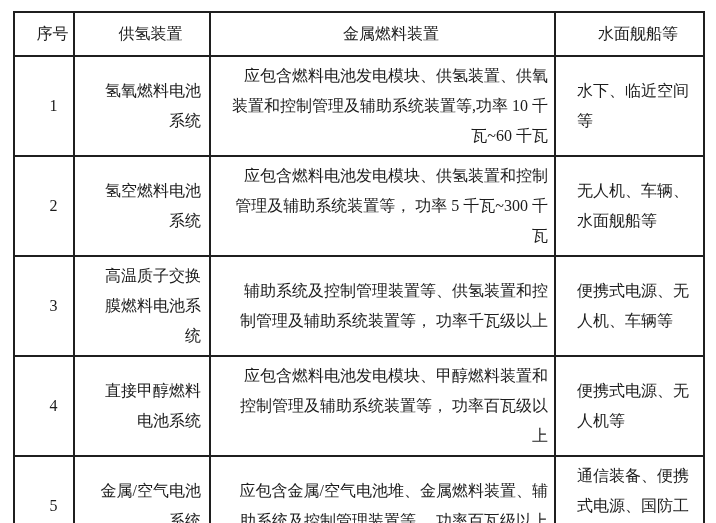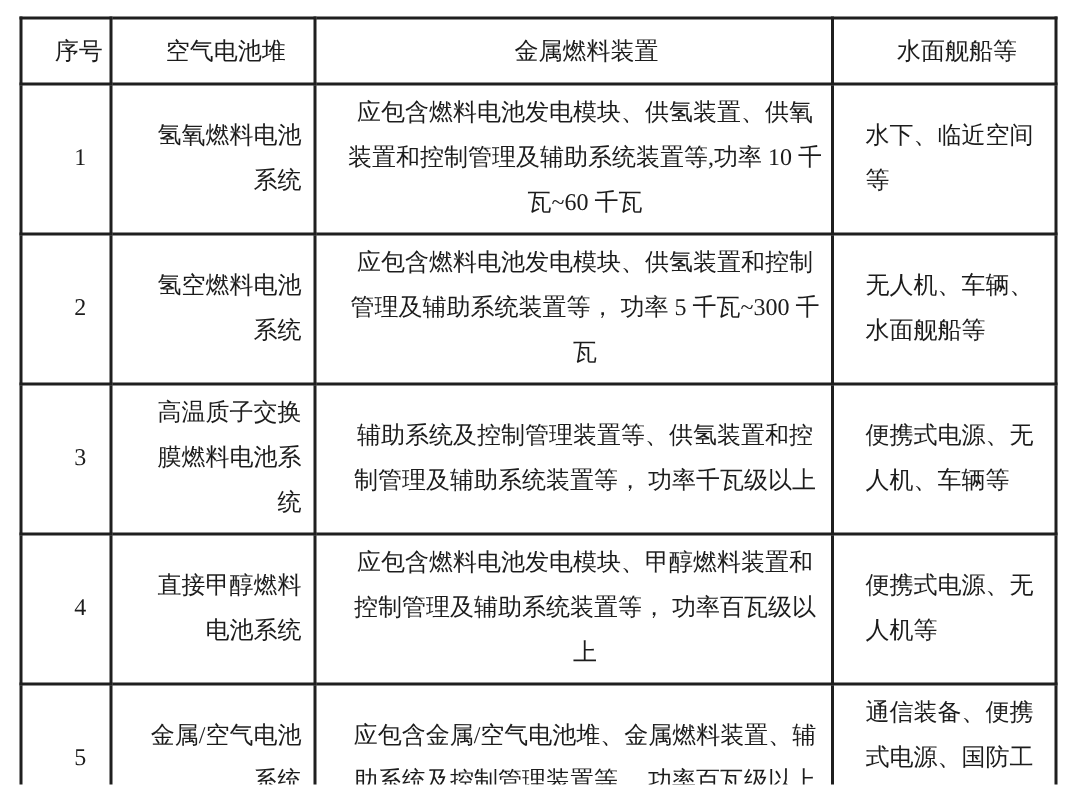--- a/index.html
+++ b/index.html
@@ -55,21 +55,21 @@
   td.c-no {
     text-align: center;
     padding: 2px;
   }
   td.c-cat {
     text-align: right;
     padding: 4px 8px 4px 11px;
     line-height: 30px;
   }
   td.c-req {
-    text-align: center;
+    text-align: right;
     padding: 4px 6px 4px 8px;
     line-height: 30px;
   }
   td.c-app {
     text-align: left;
     padding: 4px 6px 4px 9px;
     line-height: 30px;
   }
 </style>
 </head>
@@ -79,21 +79,21 @@
   <table class="spec">
     <colgroup>
       <col class="c1">
         <col class="c2">
         <col class="c3">
         <col class="c4">
     </colgroup>
     <thead>
       <tr class="hdr">
         <th class="h">序号</th>
-        <th class="h">空气电池堆</th>
+        <th class="h">供氢装置</th>
         <th class="h">金属燃料装置</th>
         <th class="h">水面舰船等</th>
       </tr>
     </thead>
     <tbody>
       <tr class="row-1">
         <td class="c-no">1</td>
         <td class="c-cat">氢氧燃料电池系统</td>
         <td class="c-req">应包含燃料电池发电模块、供氢装置、供氧装置和控制管理及辅助系统装置等,功率 10 千瓦~60 千瓦</td>
         <td class="c-app">水下、临近空间等</td>

